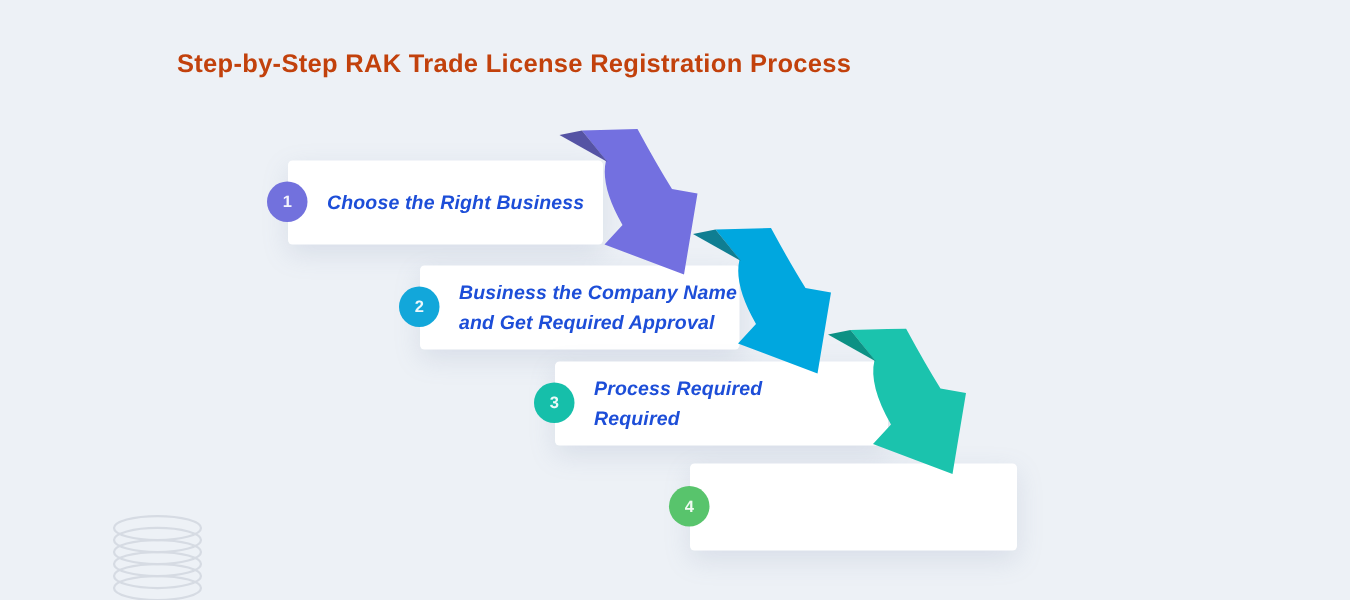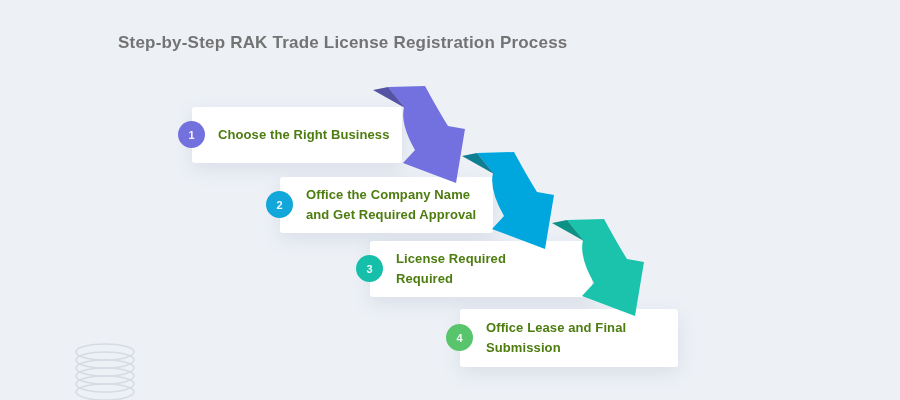--- a/index.html
+++ b/index.html
@@ -4,40 +4,40 @@
 <style>
   html,body{margin:0;padding:0;}
   body{
     width:900px;height:400px;overflow:hidden;
     font-family:"Liberation Sans",sans-serif;
     background:#EDF1F6;position:relative;
   }
   .canvas{position:absolute;inset:0;}
   .title{
     position:absolute;left:118px;top:33px;margin:0;
-    font-size:17px;font-weight:bold;color:#737373;letter-spacing:.2px;
+    font-size:17px;font-weight:bold;color:#c2410c;letter-spacing:.2px;
   }
   .card{
     position:absolute;background:#fff;border-radius:3px;
     box-shadow:0 6px 18px rgba(120,140,170,0.18);
     display:flex;align-items:center;z-index:1;
   }
   .card1{left:192px;top:107px;width:210px;height:56px;}
   .card2{left:280px;top:177px;width:213px;height:56px;}
   .card3{left:370px;top:241px;width:222px;height:56px;}
   .card4{left:460px;top:309px;width:218px;height:58px;}
   .badge{
     position:absolute;left:-14px;top:50%;margin-top:-14px;
     width:27px;height:27px;border-radius:50%;
     display:flex;align-items:center;justify-content:center;
     color:rgba(255,255,255,0.92);font-size:11px;font-weight:bold;
   }
   .card-text{
-    padding-left:26px;font-size:13px;font-weight:bold;color:#4d7c0f;
-    line-height:20px;letter-spacing:.1px;
+    padding-left:26px;font-size:13px;font-weight:bold;color:#1d4ed8;
+    line-height:20px;letter-spacing:.1px;font-style:italic;
   }
   .card-text span{display:block;}
   .arrow{position:absolute;width:95px;height:100px;z-index:2;}
   .arrow1{left:372px;top:86px;}
   .arrow2{left:461px;top:152px;}
   .arrow3{left:551px;top:219px;}
   .coil{position:absolute;left:70px;top:343px;width:70px;height:57px;z-index:0;}
 </style>
 </head>
 <body>
@@ -49,39 +49,35 @@
   <div class="card card1">
     <span class="badge" style="background: rgb(114, 113, 221);">1</span>
     <div class="card-text">
       <span>Choose the Right Business</span>
     </div>
   </div>
 
   <div class="card card2">
     <span class="badge" style="background: rgb(18, 167, 218);">2</span>
     <div class="card-text">
-      <span>Office the Company Name</span>
+      <span>Business the Company Name</span>
       <span>and Get Required Approval</span>
     </div>
   </div>
 
   <div class="card card3">
     <span class="badge" style="background: rgb(22, 191, 170);">3</span>
     <div class="card-text">
-      <span>License Required</span>
+      <span>Process Required</span>
       <span>Required</span>
     </div>
   </div>
 
   <div class="card card4">
     <span class="badge" style="background: rgb(88, 196, 108);">4</span>
-    <div class="card-text">
-      <span>Office Lease and Final</span>
-      <span>Submission</span>
-    </div>
   </div>
 
   <svg class="arrow arrow1" viewBox="0 0 95 100">
     <path d="M16,1 L53,0 Q66,24 76,40 L93,43 L84,97 L31,77 L43,64 Q28,38 32,21 Z" fill="#7370E0"></path>
     <path d="M16,1 L1,4 L33,22 Z" fill="#5553A4"></path>
   </svg>
 
   <svg class="arrow arrow2" viewBox="0 0 95 100">
     <path d="M16,1 L53,0 Q66,24 76,40 L93,43 L84,97 L31,77 L43,64 Q28,38 32,21 Z" fill="#00A7DF"></path>
     <path d="M16,1 L1,4 L33,22 Z" fill="#0F7E92"></path>

